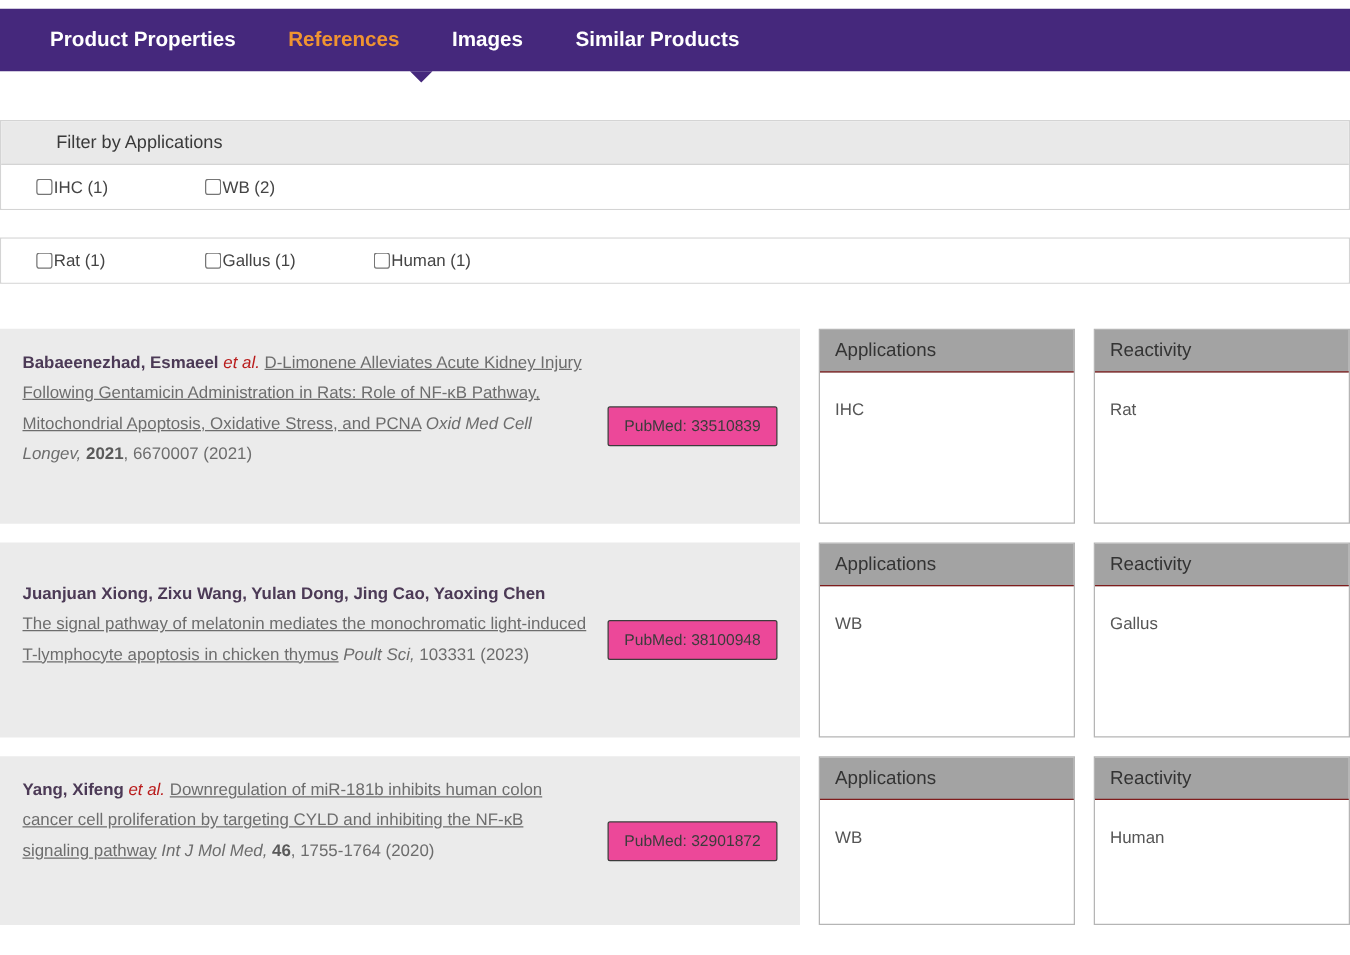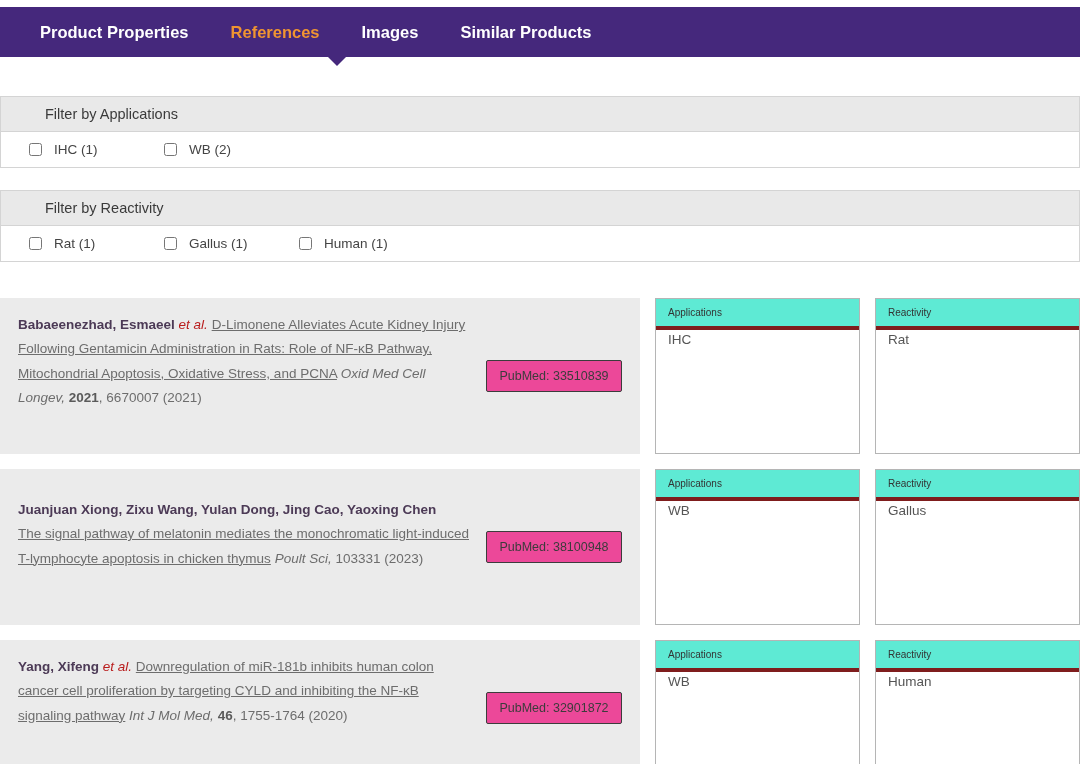--- a/index.html
+++ b/index.html
@@ -53,21 +53,21 @@
   }
   .filter-body {
     display: flex;
     padding: 10px 28px;
     background: #fff;
   }
   .check {
     width: 135px;
     display: flex;
     align-items: center;
-    gap: 12px;
+    gap: 1px;
     font-size: 13.5px;
     color: #444;
     cursor: pointer;
   }
   .check input {
     width: 13px; height: 13px;
     margin: 0;
     cursor: pointer;
   }
 
@@ -132,28 +132,28 @@
     text-decoration: none;
   }
   .info-box {
     width: 205px;
     border: 1px solid #b5b5b5;
     background: #fff;
     display: flex;
     flex-direction: column;
   }
   .info-head {
-    background: #5eead4;
-    border-bottom: 4px solid #7f1d1d;
+    background: #a3a3a3;
+    border-bottom: 1px solid #7f1d1d;
     padding: 8px 12px;
-    font-size: 10px;
+    font-size: 15px;
     color: #333;
   }
   .info-val {
-    padding: 2px 12px;
+    padding: 22px 12px;
     font-size: 13.5px;
     color: #555;
   }
 </style>
 </head>
 <body>
 
 <div class="topbar-wrap">
   <nav class="topbar">
     <div class="tab">Product Properties</div>
@@ -172,21 +172,20 @@
       <span>IHC (1)</span>
     </label>
     <label class="check">
       <input type="checkbox" style="">
       <span>WB (2)</span>
     </label>
   </div>
 </section>
 
 <section class="filter">
-  <div class="filter-head">Filter by Reactivity</div>
   <div class="filter-body">
     <label class="check">
       <input type="checkbox" style="">
       <span>Rat (1)</span>
     </label>
     <label class="check">
       <input type="checkbox" style="">
       <span>Gallus (1)</span>
     </label>
     <label class="check">

